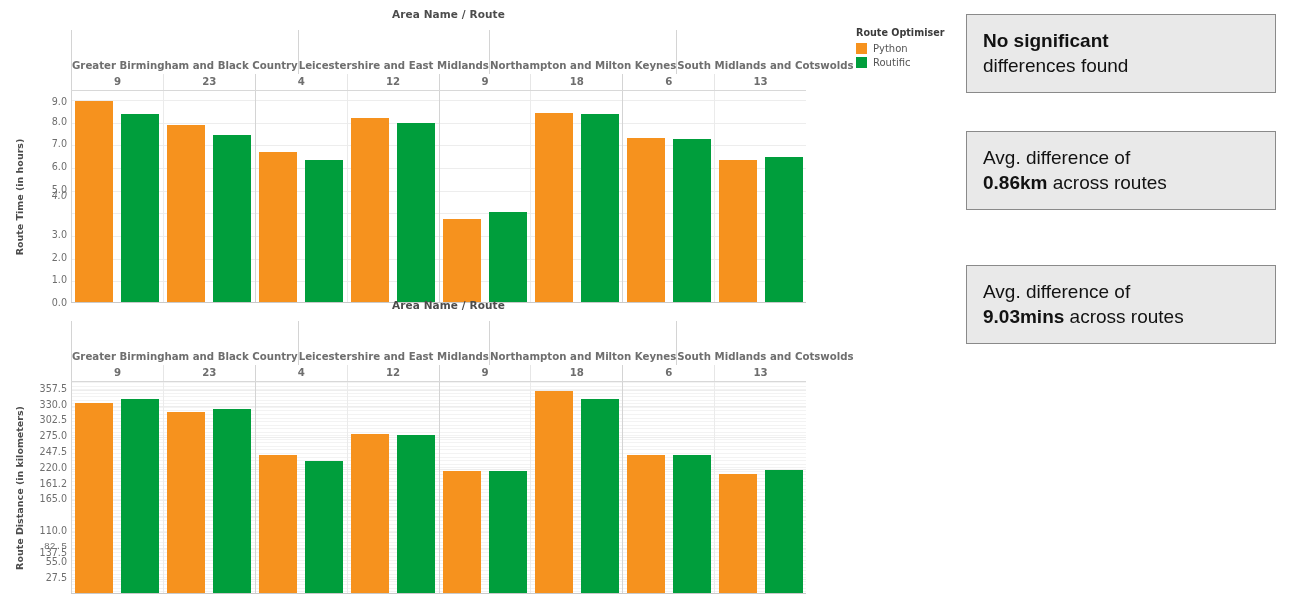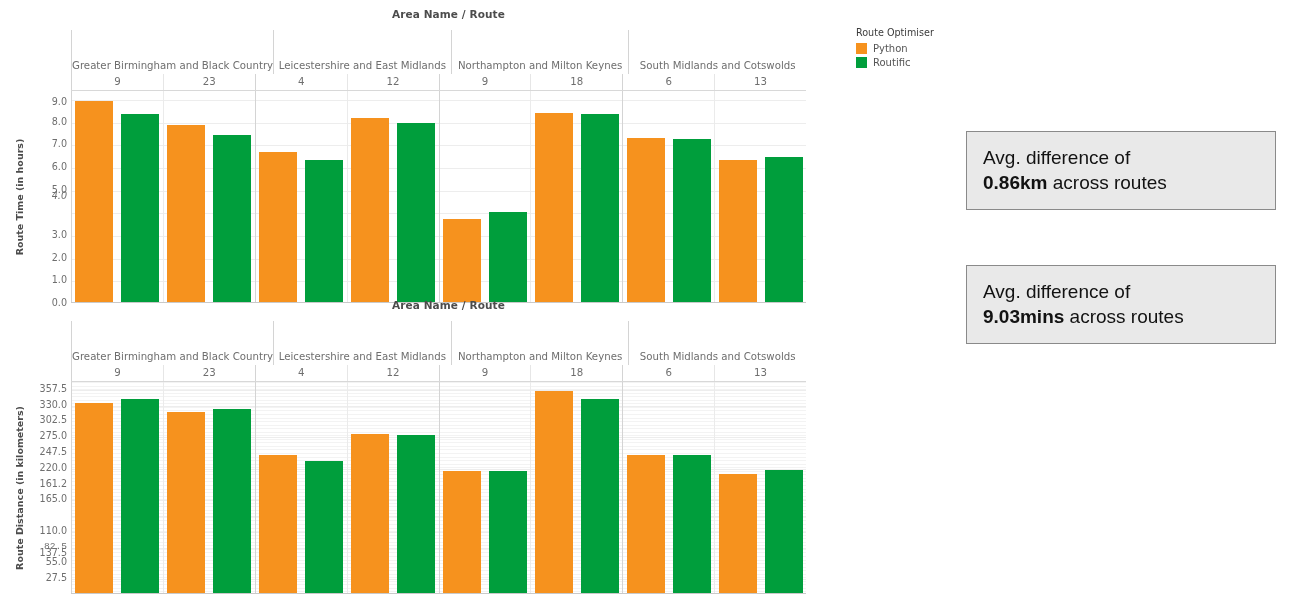--- a/index.html
+++ b/index.html
@@ -19,21 +19,21 @@
     position: absolute; top: 0; left: 81px; width: 735px;
     text-align: center;
     font-size: 10.5px; font-weight: bold; color: #4c4c4c;
     letter-spacing: .1px;
   }
 
   .header-grid {
     position: absolute; left: 71px; width: 735px;
     box-sizing: border-box;
   }
-  .area-row, .route-row { display: flex; width: 100%; }
+  .area-row, .route-row { display: flex; width: 100%; font-weight: bold; }
   .area-cell {
     flex: 1 1 0; text-align: center;
     font-size: 10.2px; color: #6e6e6e;
     white-space: nowrap;
     box-sizing: border-box;
     border-left: 1px solid #d4d4d4;
     padding-bottom: 3px;
     display:flex; align-items:flex-end; justify-content:center;
     height: 44px;
   }
@@ -81,21 +81,21 @@
   .vline.minor { background: #ebebeb; }
 
   .bars { position: absolute; left: 0; top: 0; right: 0; bottom: 0; display: flex; }
   .route-panel { flex: 1 1 0; position: relative; display: flex; align-items: flex-end; justify-content: center; }
   .bar { width: 38px; margin: 0 4px; }
   .bar.python { background: #f6921e; }
   .bar.routific { background: #009e3c; }
 
   
   .legend { position: absolute; left: 856px; top: 27px; }
-  .legend-title { font-size: 9.6px; font-weight: normal; color: #3b3b3b; margin-bottom: 5px; }
+  .legend-title { font-size: 9.6px; font-weight: bold; color: #3b3b3b; margin-bottom: 5px; }
   .legend-item { display: flex; align-items: center; margin-bottom: 3px; }
   .swatch { width: 11px; height: 11px; margin-right: 6px; }
   .legend-label { font-size: 10px; color: #555; }
 
   
   .card {
     position: absolute;
     background: #e9e9e9;
     border: 1px solid #8a8a8a;
     box-sizing: border-box;
@@ -372,20 +372,23 @@
     <div class="legend-item">
       <span class="swatch" style="background: rgb(246, 146, 30);"></span>
       <span class="legend-label">Python</span>
     </div>
     <div class="legend-item">
       <span class="swatch" style="background: rgb(0, 158, 60);"></span>
       <span class="legend-label">Routific</span>
     </div>
   </div>
 
+  <div class="card card1">
+    <div class="card-text"><b>No significant</b><br>differences found</div>
+  </div>
   <div class="card card2">
     <div class="card-text">Avg. difference of<br><b>0.86km</b> across routes</div>
   </div>
   <div class="card card3">
     <div class="card-text">Avg. difference of<br><b>9.03mins</b> across routes</div>
   </div>
 
 </div>
 
 </body></html>

